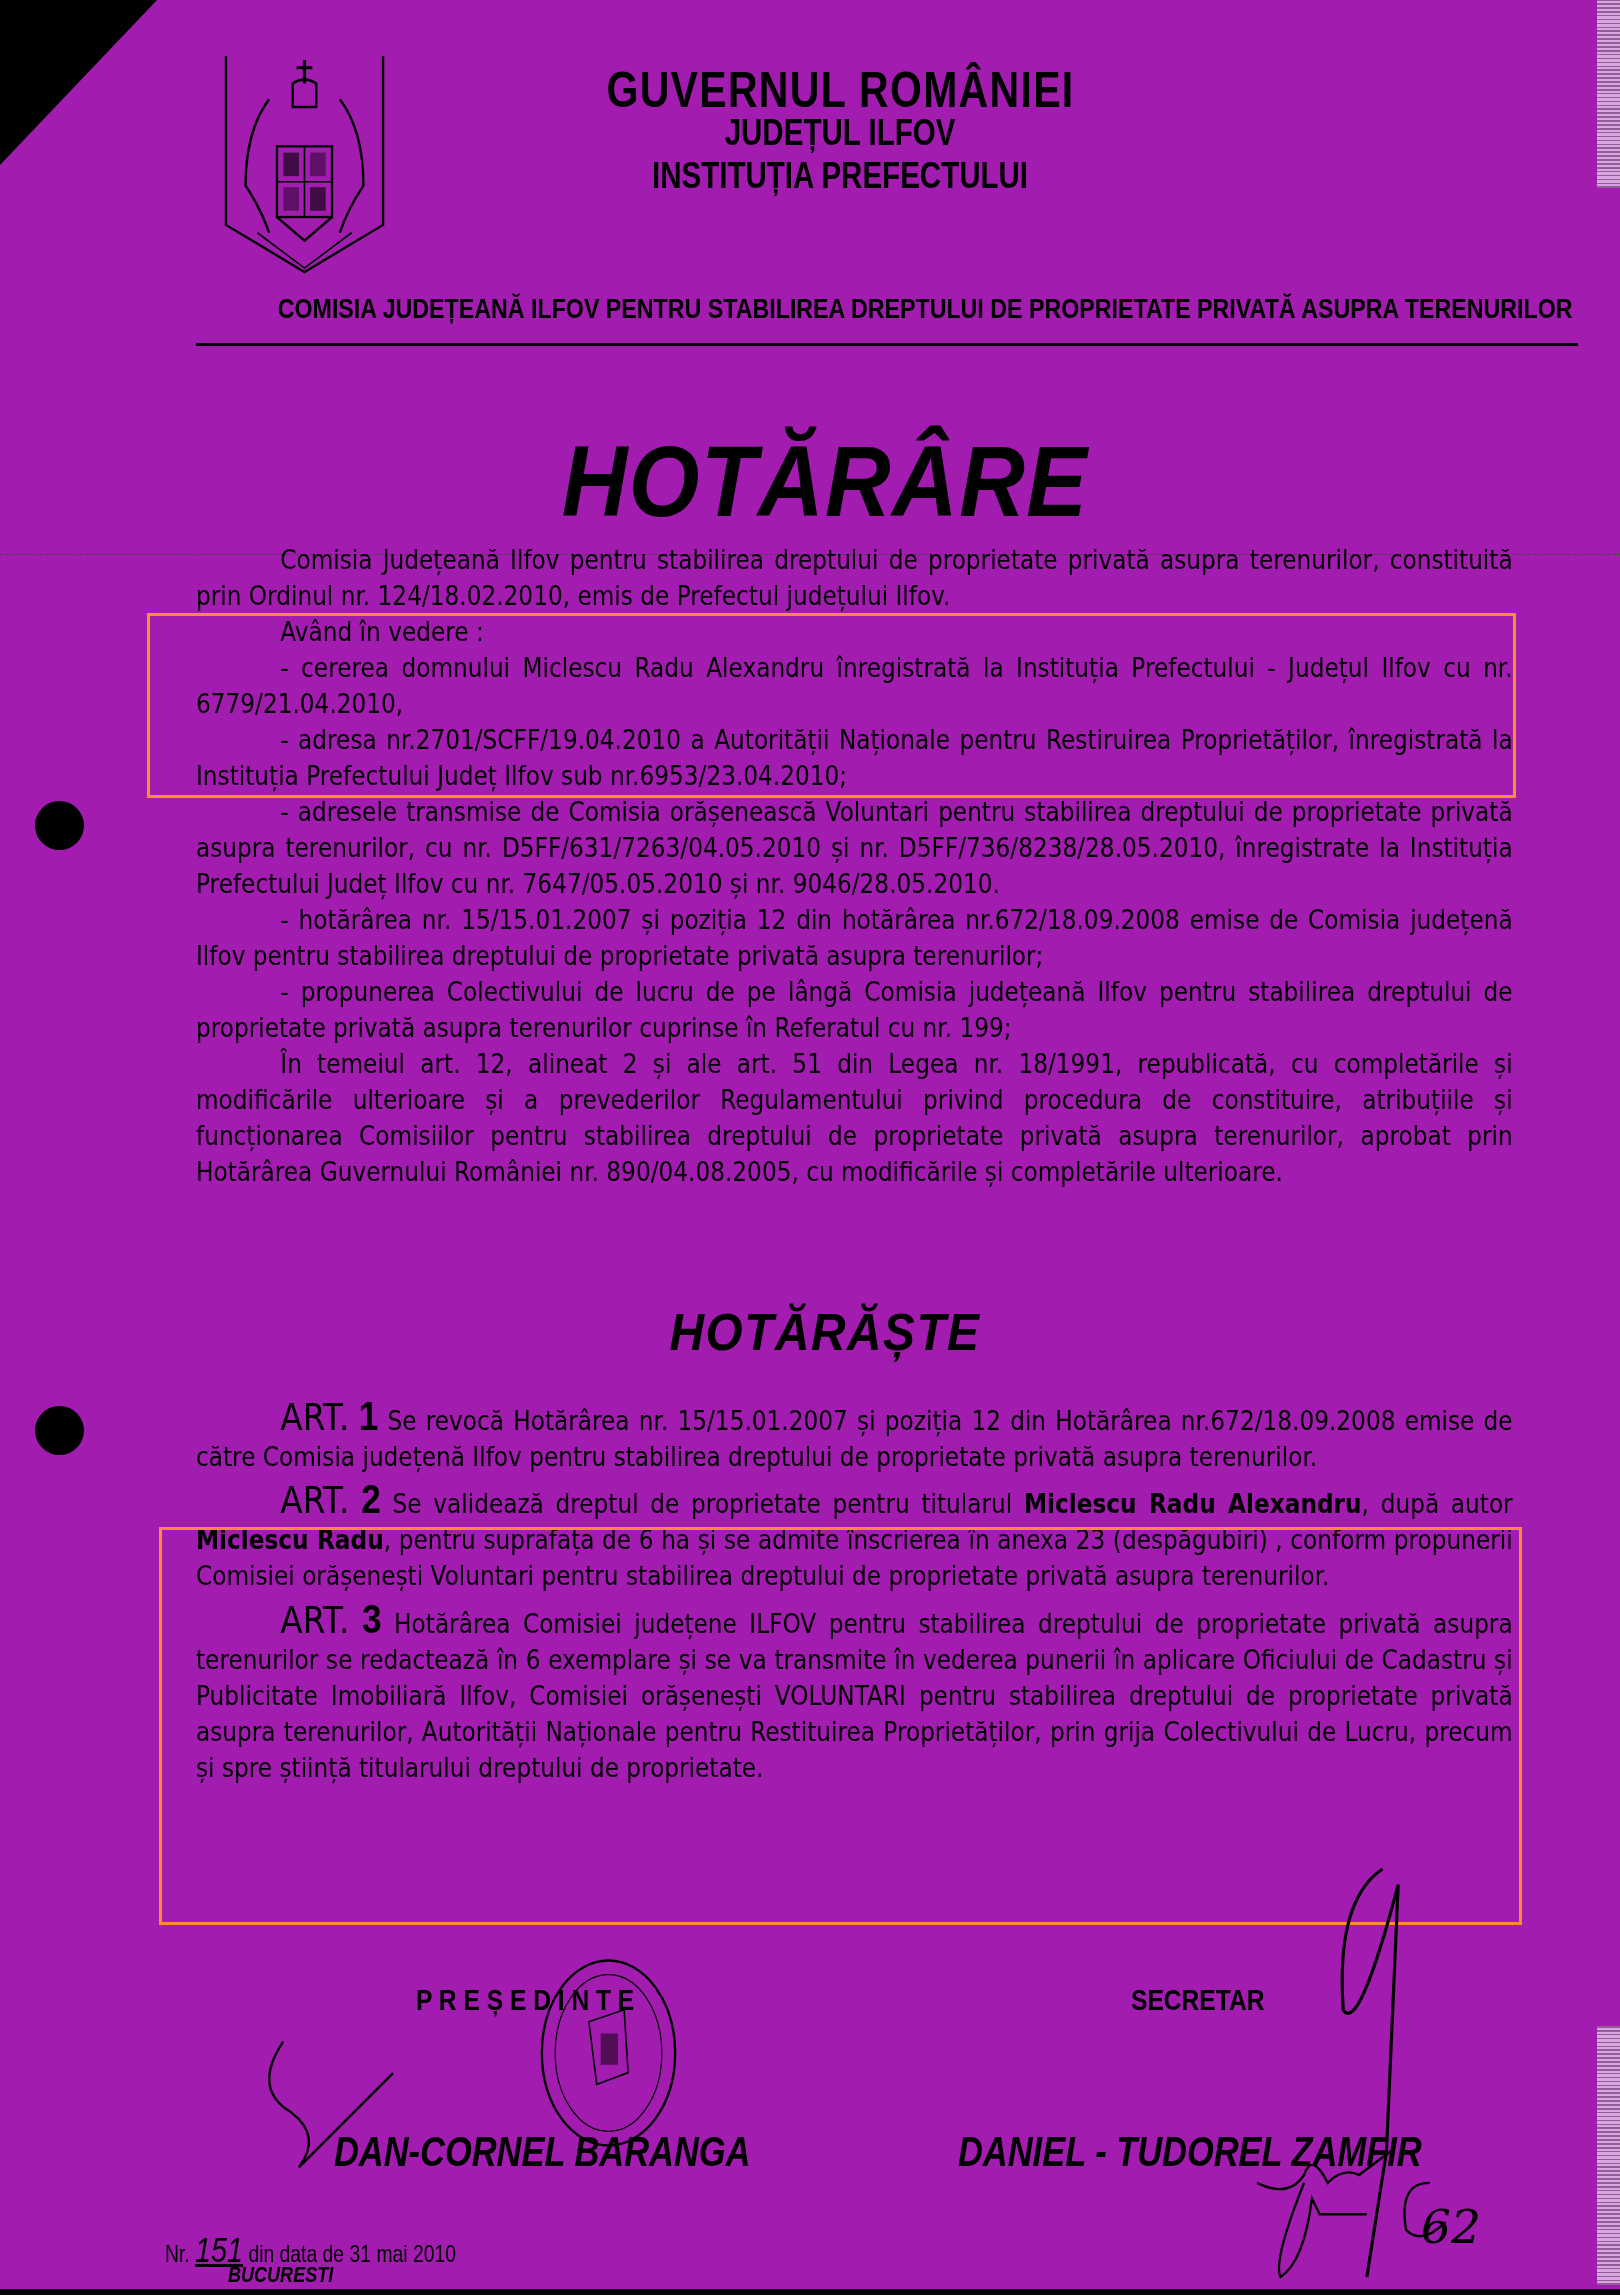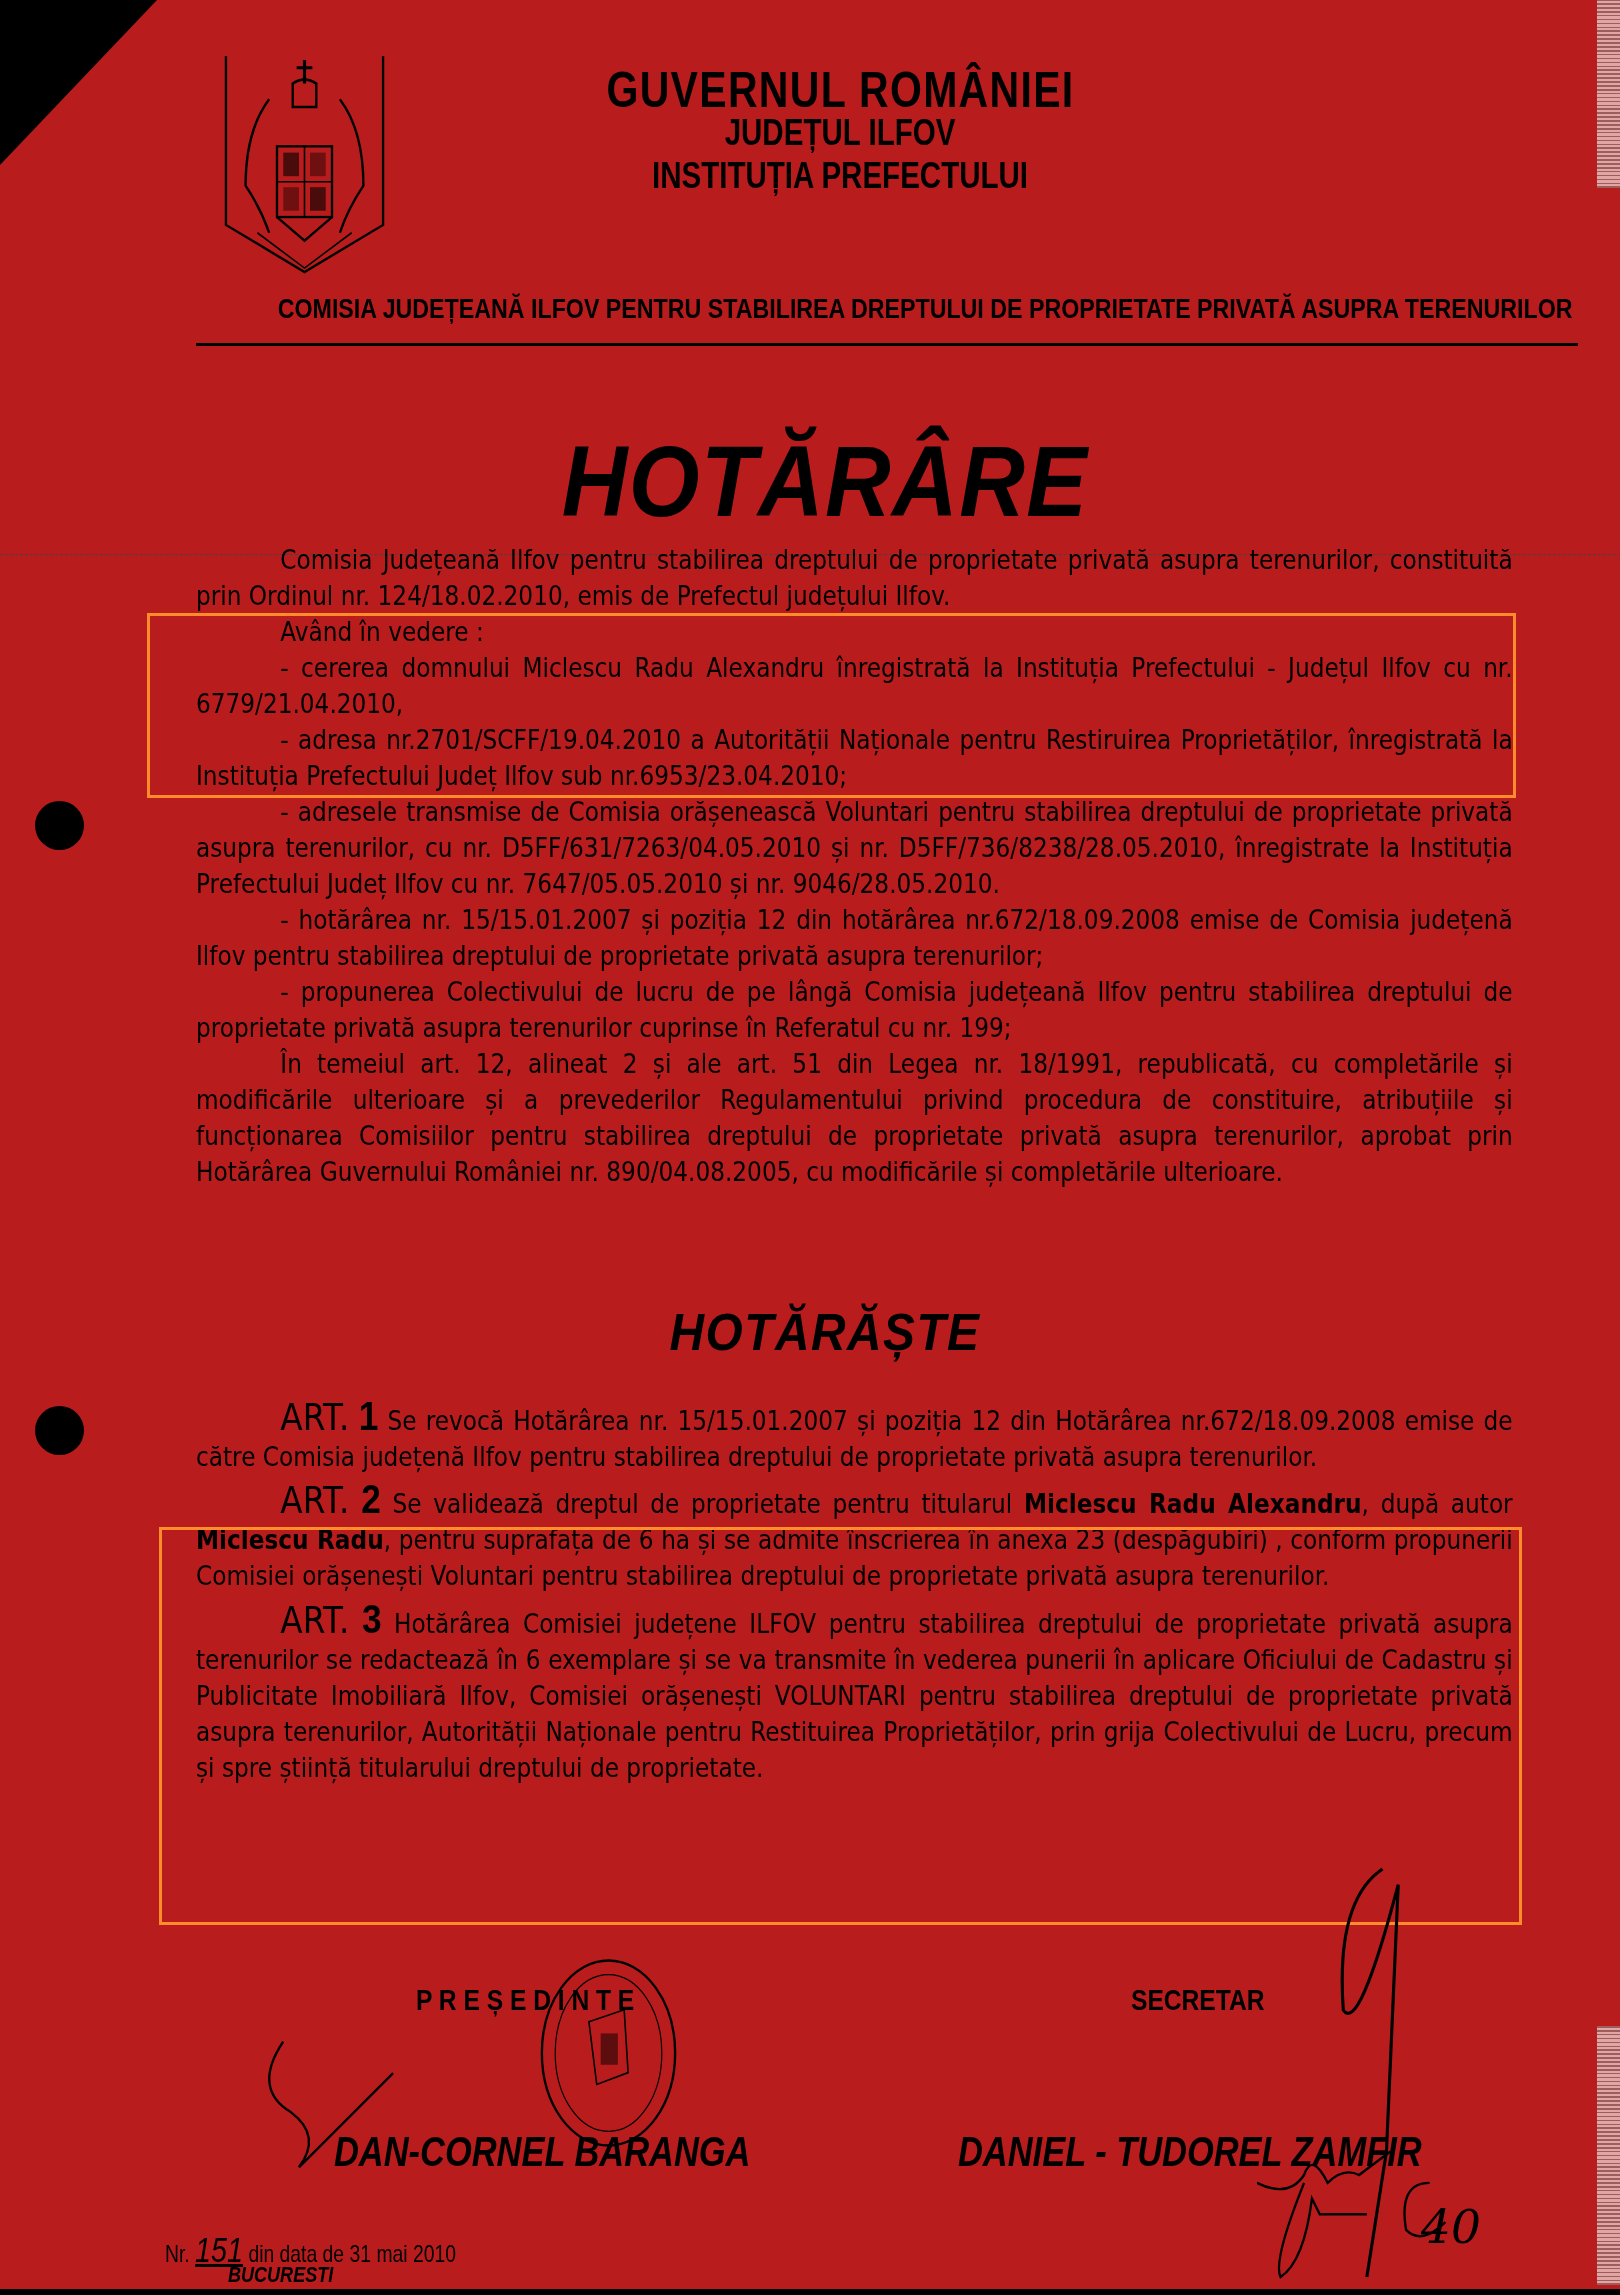--- a/index.html
+++ b/index.html
@@ -1,17 +1,17 @@
 <!DOCTYPE html>
 <html style="font-size:12.6px"><head>
   <meta charset="utf-8">
   <style>
     html, body { margin: 0; padding: 0; background: #ffffff; }
     body { width: 1621px; height: 2295px; position: relative; overflow: hidden; color: #000; }
-    .page { position: absolute; left: 0; top: 0; width: 1621px; height: 2295px; background: #b91c1c; }
+    .page { position: absolute; left: 0; top: 0; width: 1621px; height: 2295px; background: #a21caf; }
     .corner { position: absolute; left: 0; top: 0; width: 0; height: 0;
       border-top: 165px solid #000; border-right: 157px solid transparent; }
     .crest { position: absolute; left: 222px; top: 52px; width: 165px; height: 224px; }
     .hdr { position: absolute; font-family: "Liberation Sans", sans-serif; font-weight: bold;
       text-align: center; transform: scaleX(0.82); transform-origin: center; white-space: nowrap; }
     .gov { left: 487px; top: 61px; width: 707px; font-size: 50px; letter-spacing: 1.6px; }
     .jud { left: 565px; top: 112px; width: 550px; font-size: 36px; }
     .inst { left: 565px; top: 155px; width: 550px; font-size: 36px; }
     .comisia { left: 181px; top: 294px; width: 1382px; font-size: 27px; transform: scaleX(0.86); }
     .rule { position: absolute; left: 196px; top: 343px; width: 1382px; height: 3.1px; background: #000; }
@@ -129,21 +129,21 @@
   </svg>
 
   <svg class="sig-svg" style="left:1257px;top:1853px;width:204px;height:440px;" viewBox="0 0 260 560">
     <path d="M160 20 Q100 60 110 200 Q130 230 180 40 L165 380 L140 540" fill="none" stroke="#000" stroke-width="4"></path>
     <path d="M0 420 Q40 440 60 410 Q70 380 90 420 Q110 400 130 410 L170 380 M60 420 Q20 520 30 540 Q60 520 70 440 L80 460 L140 460" fill="none" stroke="#000" stroke-width="3"></path>
     <path d="M220 420 Q180 420 190 480 Q210 500 240 470" fill="none" stroke="#000" stroke-width="3"></path>
   </svg>
 
   <div class="sig-name" style="left:334px;top:2128px;">DAN-CORNEL BARANGA</div>
   <div class="sig-name" style="left:958px;top:2128px;">DANIEL - TUDOREL ZAMFIR</div>
-  <div style="position:absolute;left:1421px;top:2199px;font-family:'DejaVu Serif',serif;font-size:47px;font-style:italic;">40</div>
+  <div style="position:absolute;left:1421px;top:2199px;font-family:'DejaVu Serif',serif;font-size:47px;font-style:italic;">62</div>
 
   <div class="footer-nr">
     <span>Nr.</span>
     <span style="font-style:italic;font-size:35px;text-decoration:underline;">151</span>
     <span>din data de  31 mai  2010</span>
   </div>
   <div class="footer-city">BUCURESTI</div>
 
   <div class="bottom-bar"></div>
 </div>

